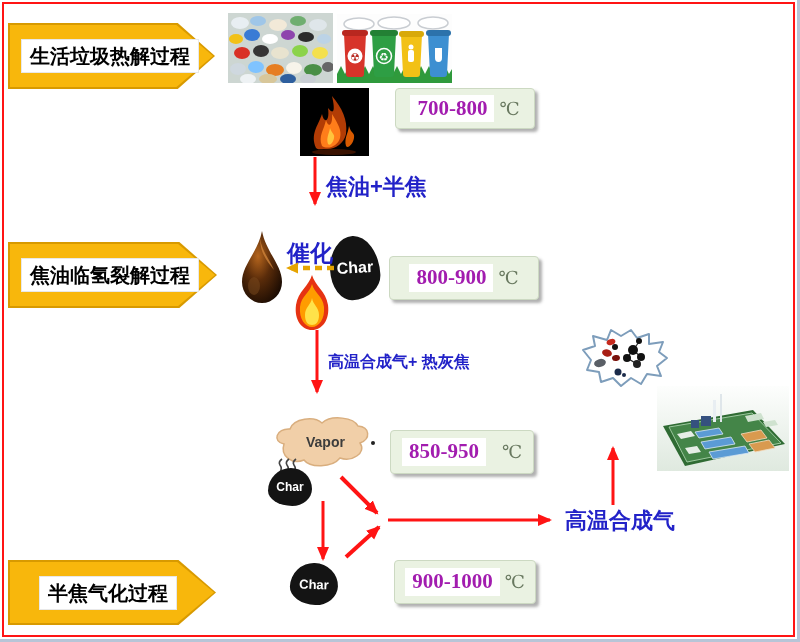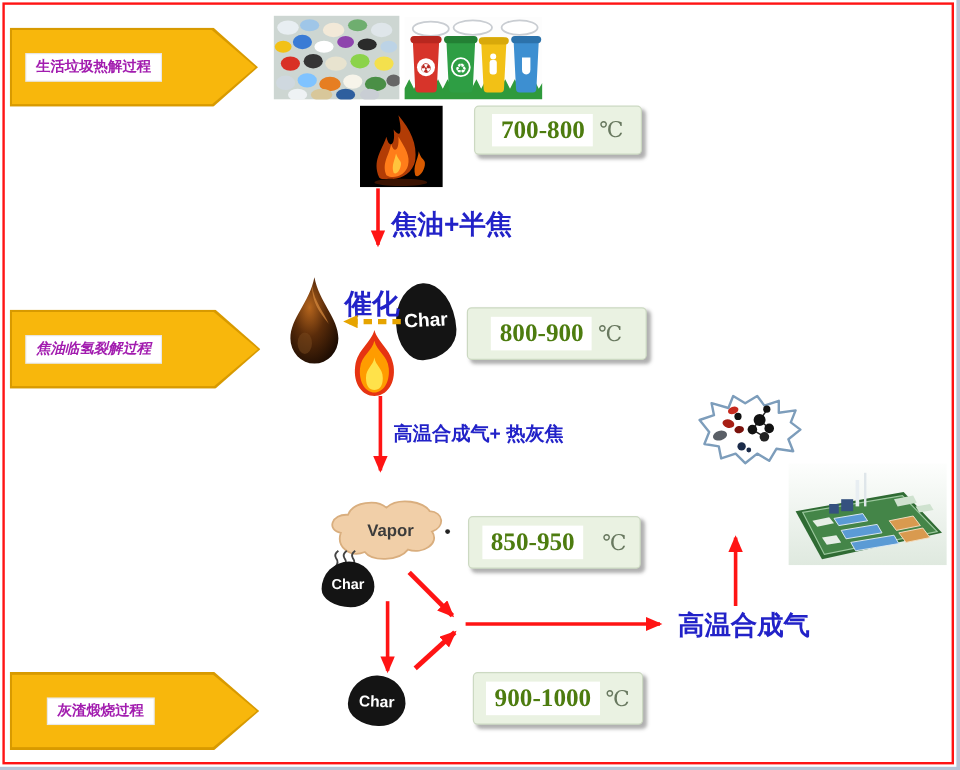--- a/index.html
+++ b/index.html
@@ -11,29 +11,29 @@
   }
   .red-frame{position:absolute;inset:2px;border:2px solid #ff1414;pointer-events:none;z-index:40;}
 
   
   .parrow{position:absolute;z-index:5;}
   .parrow .outer{position:absolute;inset:0;background:#d89a00;
     clip-path:polygon(0 0,82% 0,100% 50%,82% 100%,0 100%);}
   .parrow .inner{position:absolute;inset:2px;background:#f8b70c;
     clip-path:polygon(0 0,82% 0,100% 50%,82% 100%,0 100%);}
   .parrow .lbl{position:absolute;top:50%;transform:translateY(-50%);
-    background:#fff;padding:3px 8px;font-weight:bold;font-size:12px;color:#a21caf;
+    background:#fff;padding:3px 8px;font-weight:bold;font-size:20px;color:#000000;
     white-space:nowrap;line-height:1.3;box-shadow:0 0 0 1px #e8e8e8;}
 
   
   .tempbox{position:absolute;background:#eaf2e2;border:1px solid #ccd9c2;border-radius:4px;
     box-shadow:3px 3px 3px rgba(80,80,80,.45);display:flex;align-items:center;justify-content:center;
     gap:5px;z-index:6;}
   .tempbox .num{background:#fff;padding:1px 7px;font-family:"Liberation Serif","DejaVu Serif",serif;
-    font-weight:bold;font-size:21px;color:#4d7c0f;line-height:1.2;}
+    font-weight:bold;font-size:21px;color:#a21caf;line-height:1.2;}
   .tempbox .unit{color:#68785f;font-size:18px;font-family:"Liberation Serif","DejaVu Serif",serif;}
 
   
   .bluetext{position:absolute;color:#2222c8;font-weight:bold;white-space:nowrap;z-index:8;}
 
   
   .char{position:absolute;background:#141414;color:#fff;display:flex;align-items:center;
     justify-content:center;font-weight:bold;z-index:7;}
   .char.c2{border-radius:48% 52% 58% 42%/52% 62% 38% 48%;transform:rotate(-3deg);font-size:16px;}
   .char.c3{border-radius:52% 48% 45% 55%/60% 55% 45% 40%;font-size:12px;}
@@ -139,21 +139,21 @@
     </svg>
   </div>
 
   <div class="tempbox" style="left:395px;top:88px;width:138px;height:39px;">
     <span class="num">700-800</span>
     <span class="unit">℃</span>
   </div>
 
   <div class="bluetext" style="left:326px;top:172px;font-size:22px;">焦油+半焦</div>
 
-  <div class="parrow" style="left:8px;top:258px;width:209px;height:66px;font-style:italic;">
+  <div class="parrow" style="left:8px;top:242px;width:209px;height:66px;">
     <div class="outer"></div>
     <div class="inner"></div>
     <div class="lbl" style="left:14px;">焦油临氢裂解过程</div>
   </div>
 
   <div class="imgbox" style="left:238px;top:228px;">
     <svg width="48" height="78" viewBox="0 0 48 78">
       <defs>
         <radialGradient id="oil" cx="40%" cy="35%" r="75%">
           <stop offset="0%" stop-color="#b5651d"></stop>
@@ -273,21 +273,21 @@
           <rect x="34" y="34" width="8" height="8"></rect>
         </g>
       <polygon points="20,48 34,45 38,50 24,53" fill="#e6eee6"></polygon>
       <polygon points="28,62 40,60 44,66 32,68" fill="#e6eee6"></polygon>
     </svg>
   </div>
 
   <div class="parrow" style="left:8px;top:560px;width:208px;height:65px;">
     <div class="outer"></div>
     <div class="inner"></div>
-    <div class="lbl" style="left:32px;">灰渣煅烧过程</div>
+    <div class="lbl" style="left:32px;">半焦气化过程</div>
   </div>
 
   <div class="char c4" style="left:290px;top:563px;width:48px;height:42px;">
     <span>Char</span>
   </div>
 
   <div class="tempbox" style="left:394px;top:560px;width:140px;height:42px;">
     <span class="num">900-1000</span>
     <span class="unit">℃</span>
   </div>

